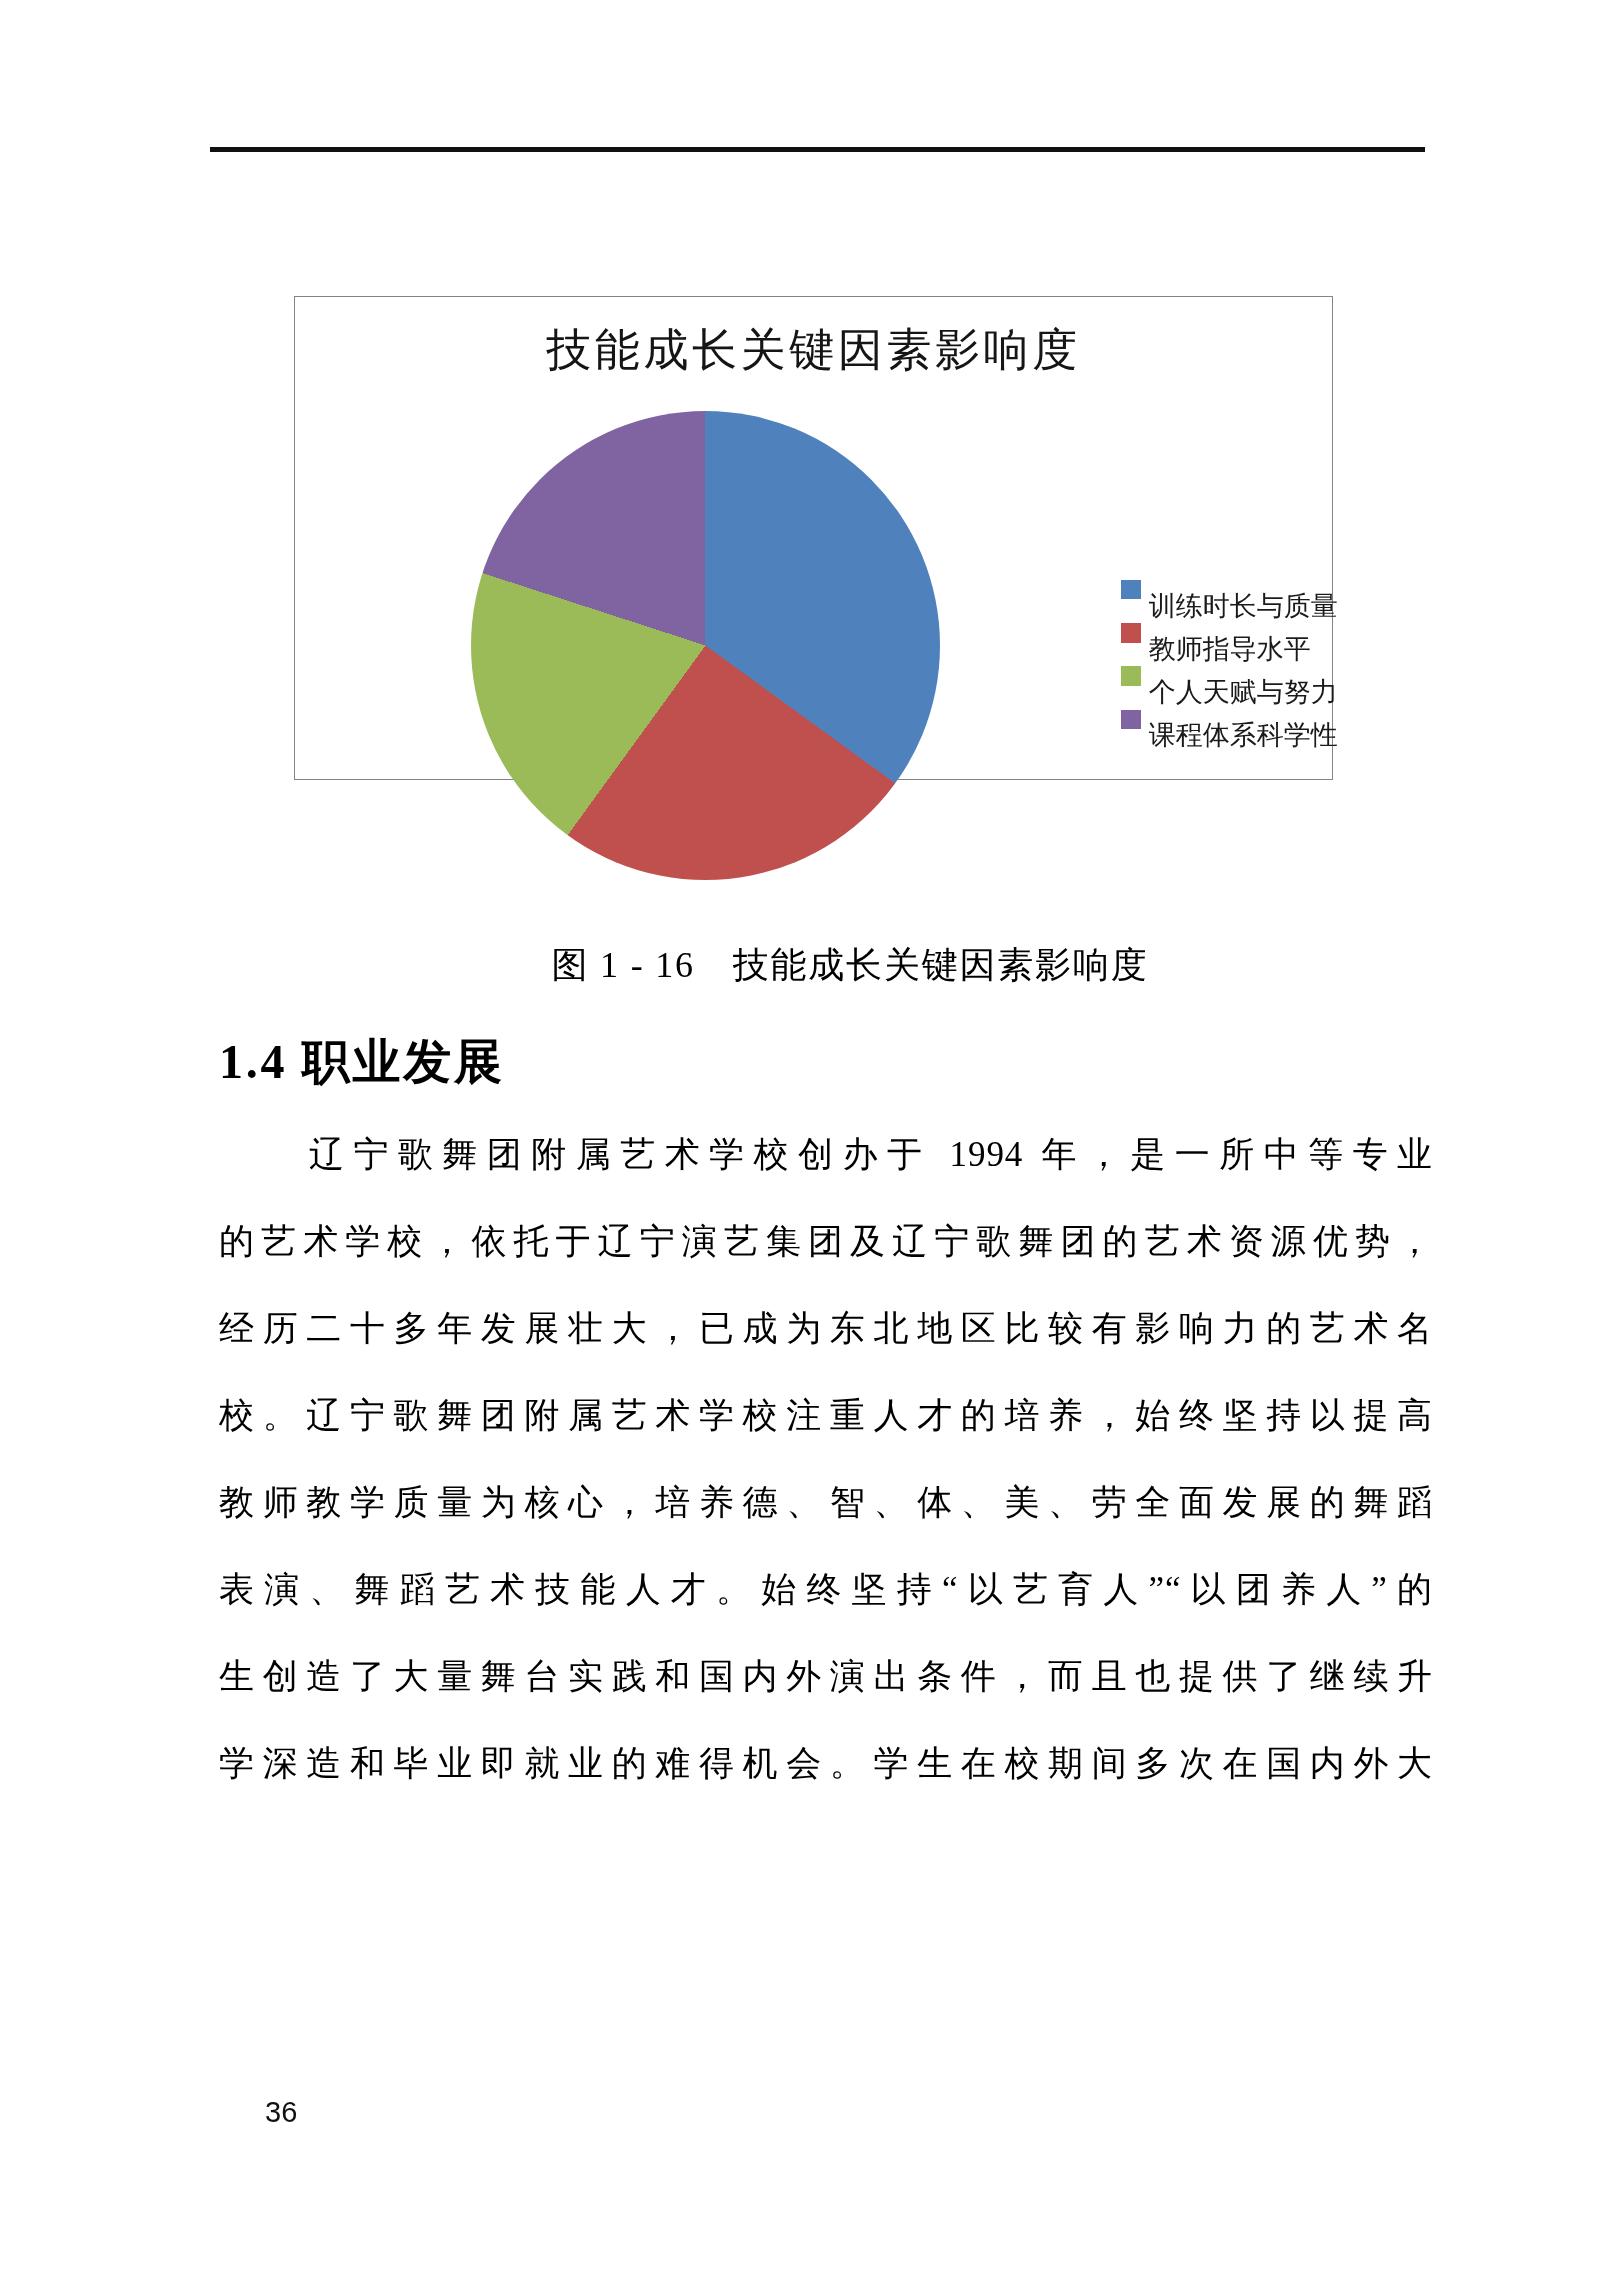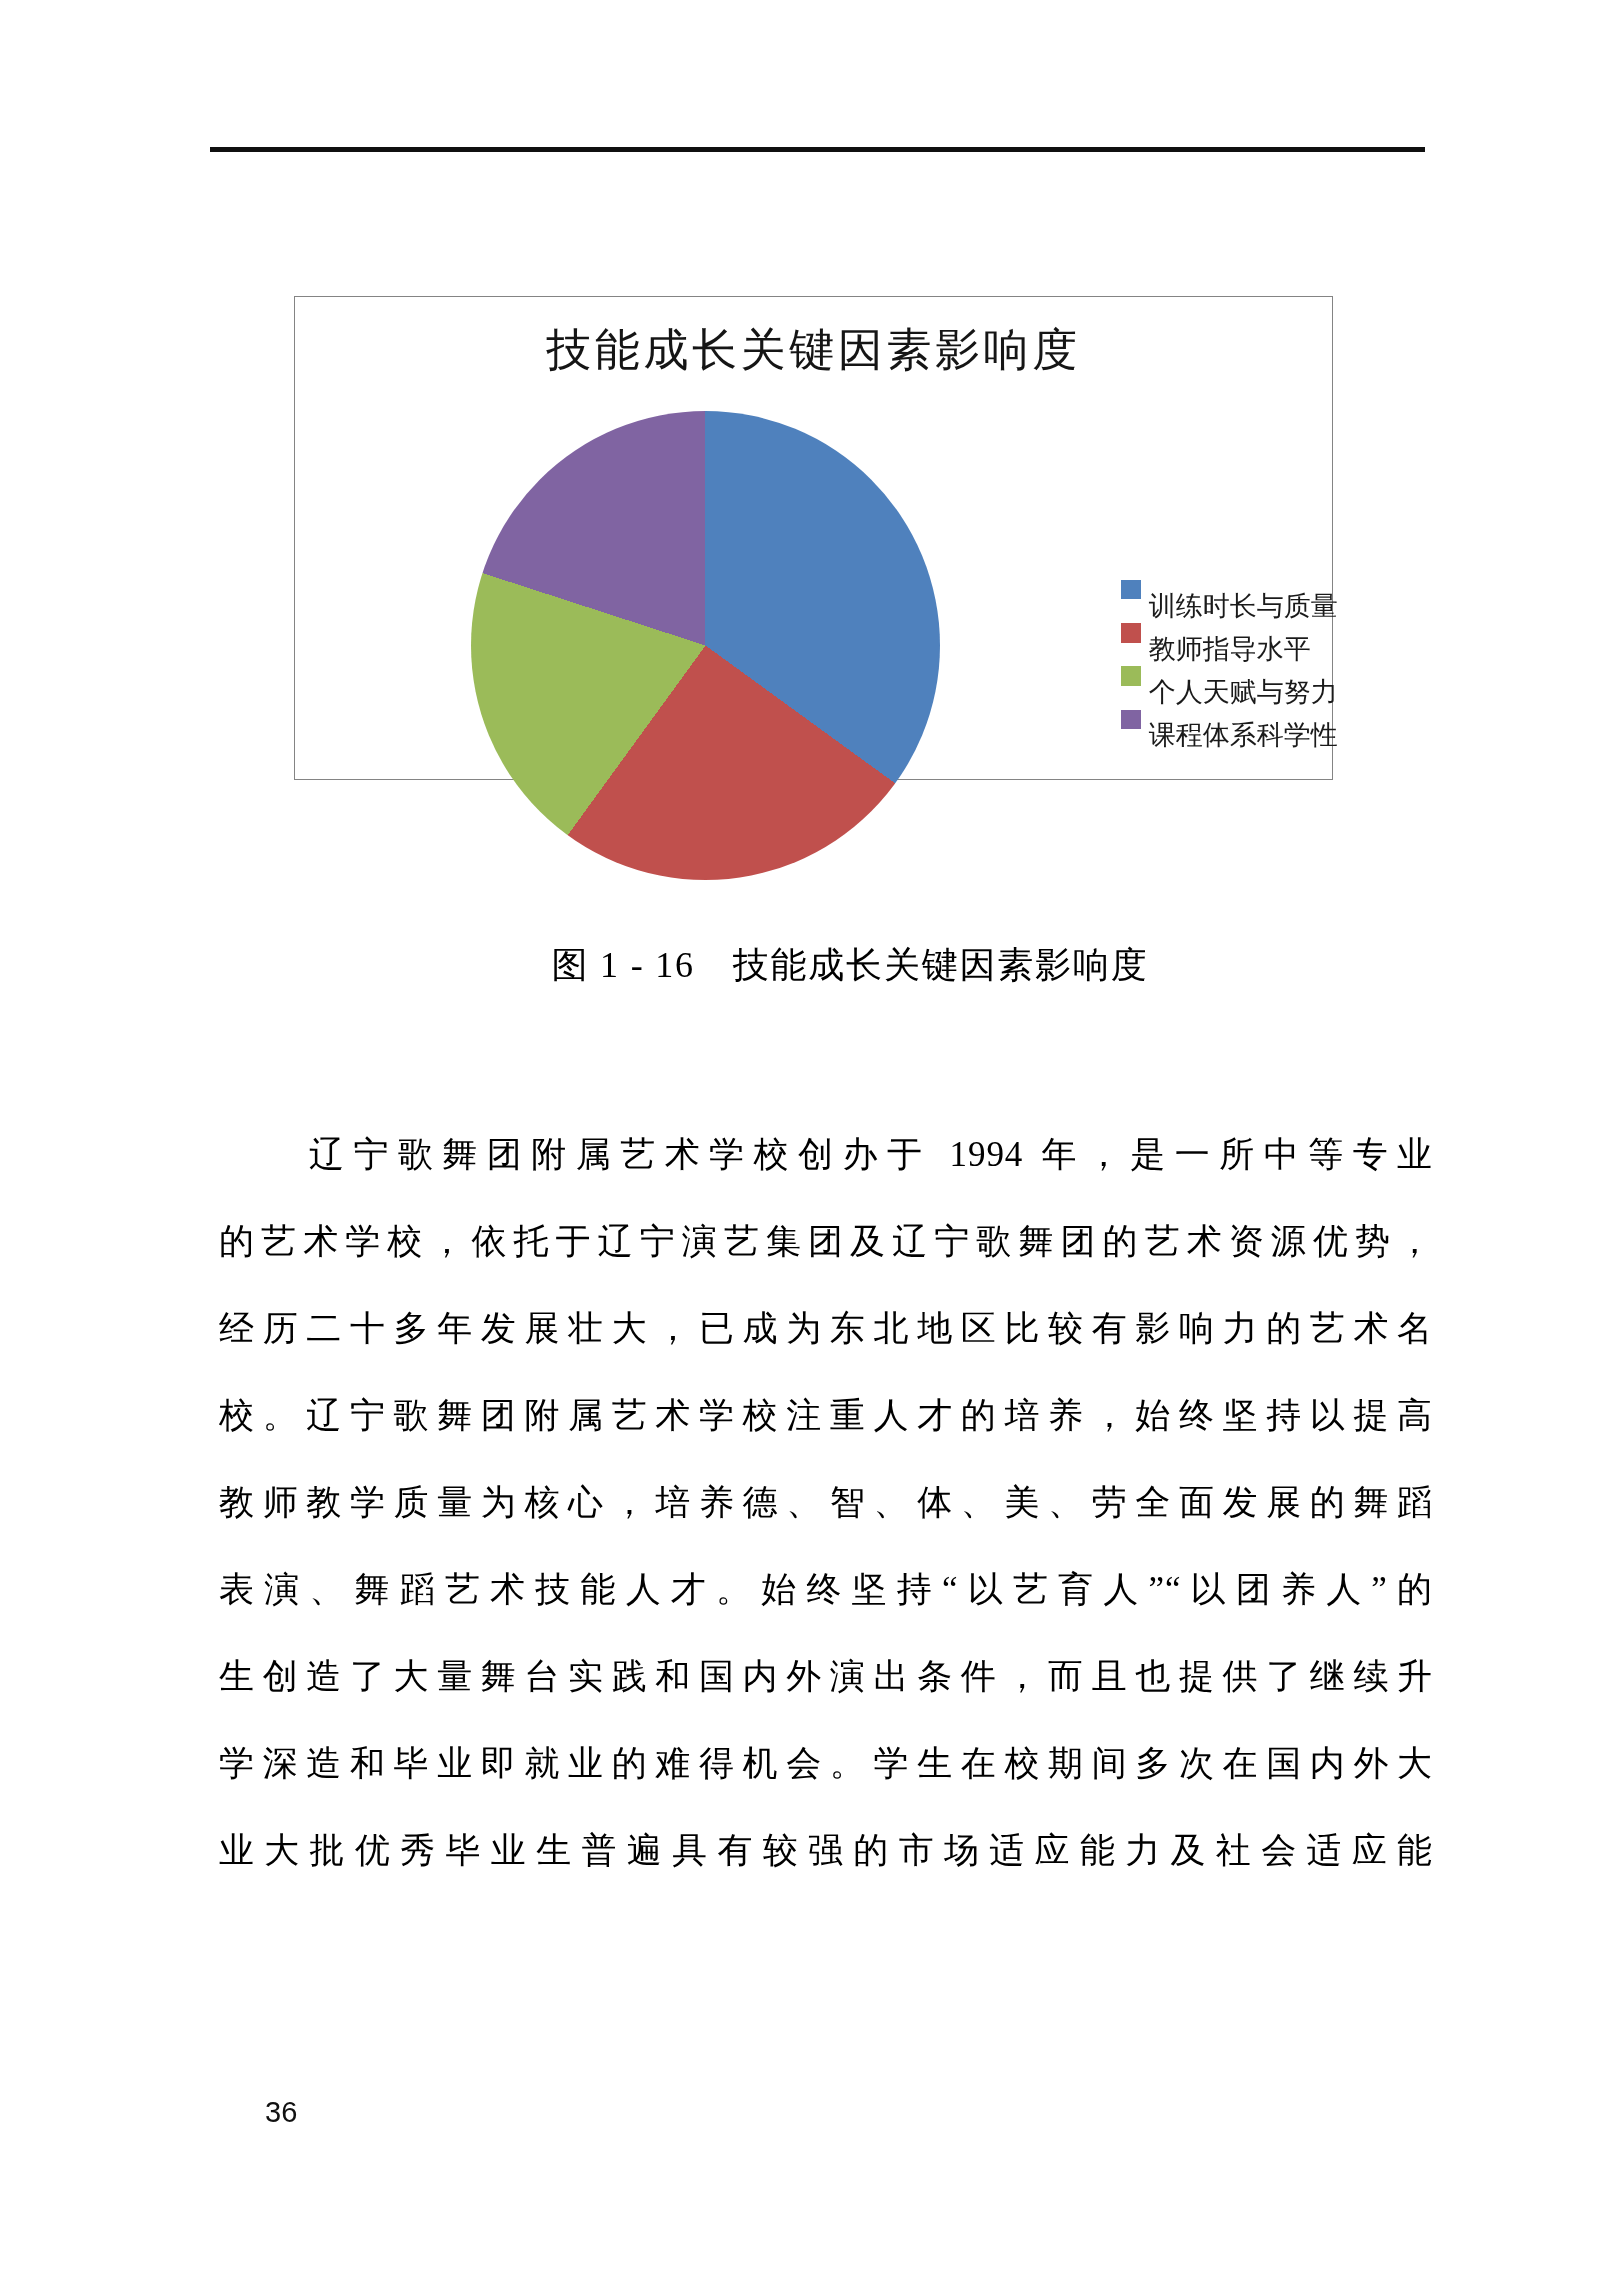--- a/index.html
+++ b/index.html
@@ -143,29 +143,29 @@
       </div>
       <div class="legend-item">
         <span class="legend-marker" style="background: rgb(128, 100, 162);"></span>
         <span class="legend-label">课程体系科学性</span>
       </div>
     </div>
   </figure>
 
   <div class="caption">图 1 - 16　技能成长关键因素影响度</div>
 
+  <h2 class="heading">1.4 职业发展</h2>
 
   <div class="body-text">
     <div class="body-line indent">辽宁歌舞团附属艺术学校创办于 1994 年，是一所中等专业</div>
     <div class="body-line">的艺术学校，依托于辽宁演艺集团及辽宁歌舞团的艺术资源优势，</div>
     <div class="body-line">经历二十多年发展壮大，已成为东北地区比较有影响力的艺术名</div>
     <div class="body-line">校。辽宁歌舞团附属艺术学校注重人才的培养，始终坚持以提高</div>
     <div class="body-line">教师教学质量为核心，培养德、智、体、美、劳全面发展的舞蹈</div>
     <div class="body-line">表演、舞蹈艺术技能人才。始终坚持“以艺育人”“以团养人”的</div>
     <div class="body-line">生创造了大量舞台实践和国内外演出条件，而且也提供了继续升</div>
     <div class="body-line">学深造和毕业即就业的难得机会。学生在校期间多次在国内外大</div>
-    <div class="body-line">业大批优秀毕业生普遍具有较强的市场适应能力及社会适应能</div>
   </div>
 
   <div class="page-number">36</div>
 
 </div>
 
 
 </body></html>

